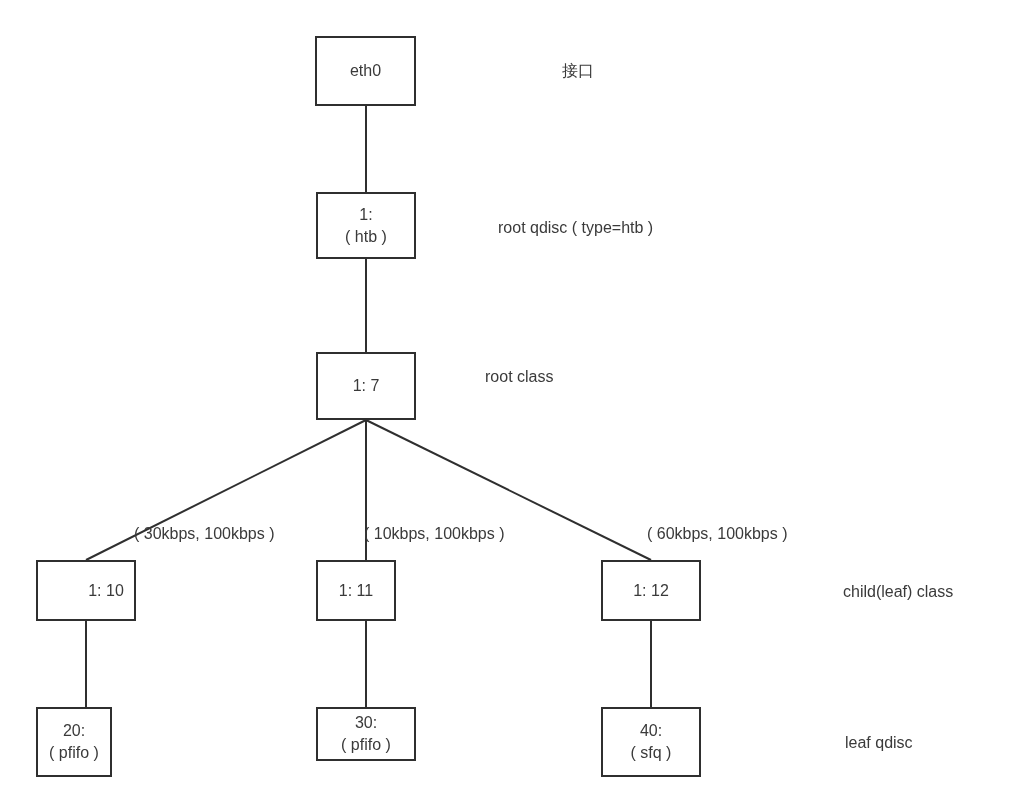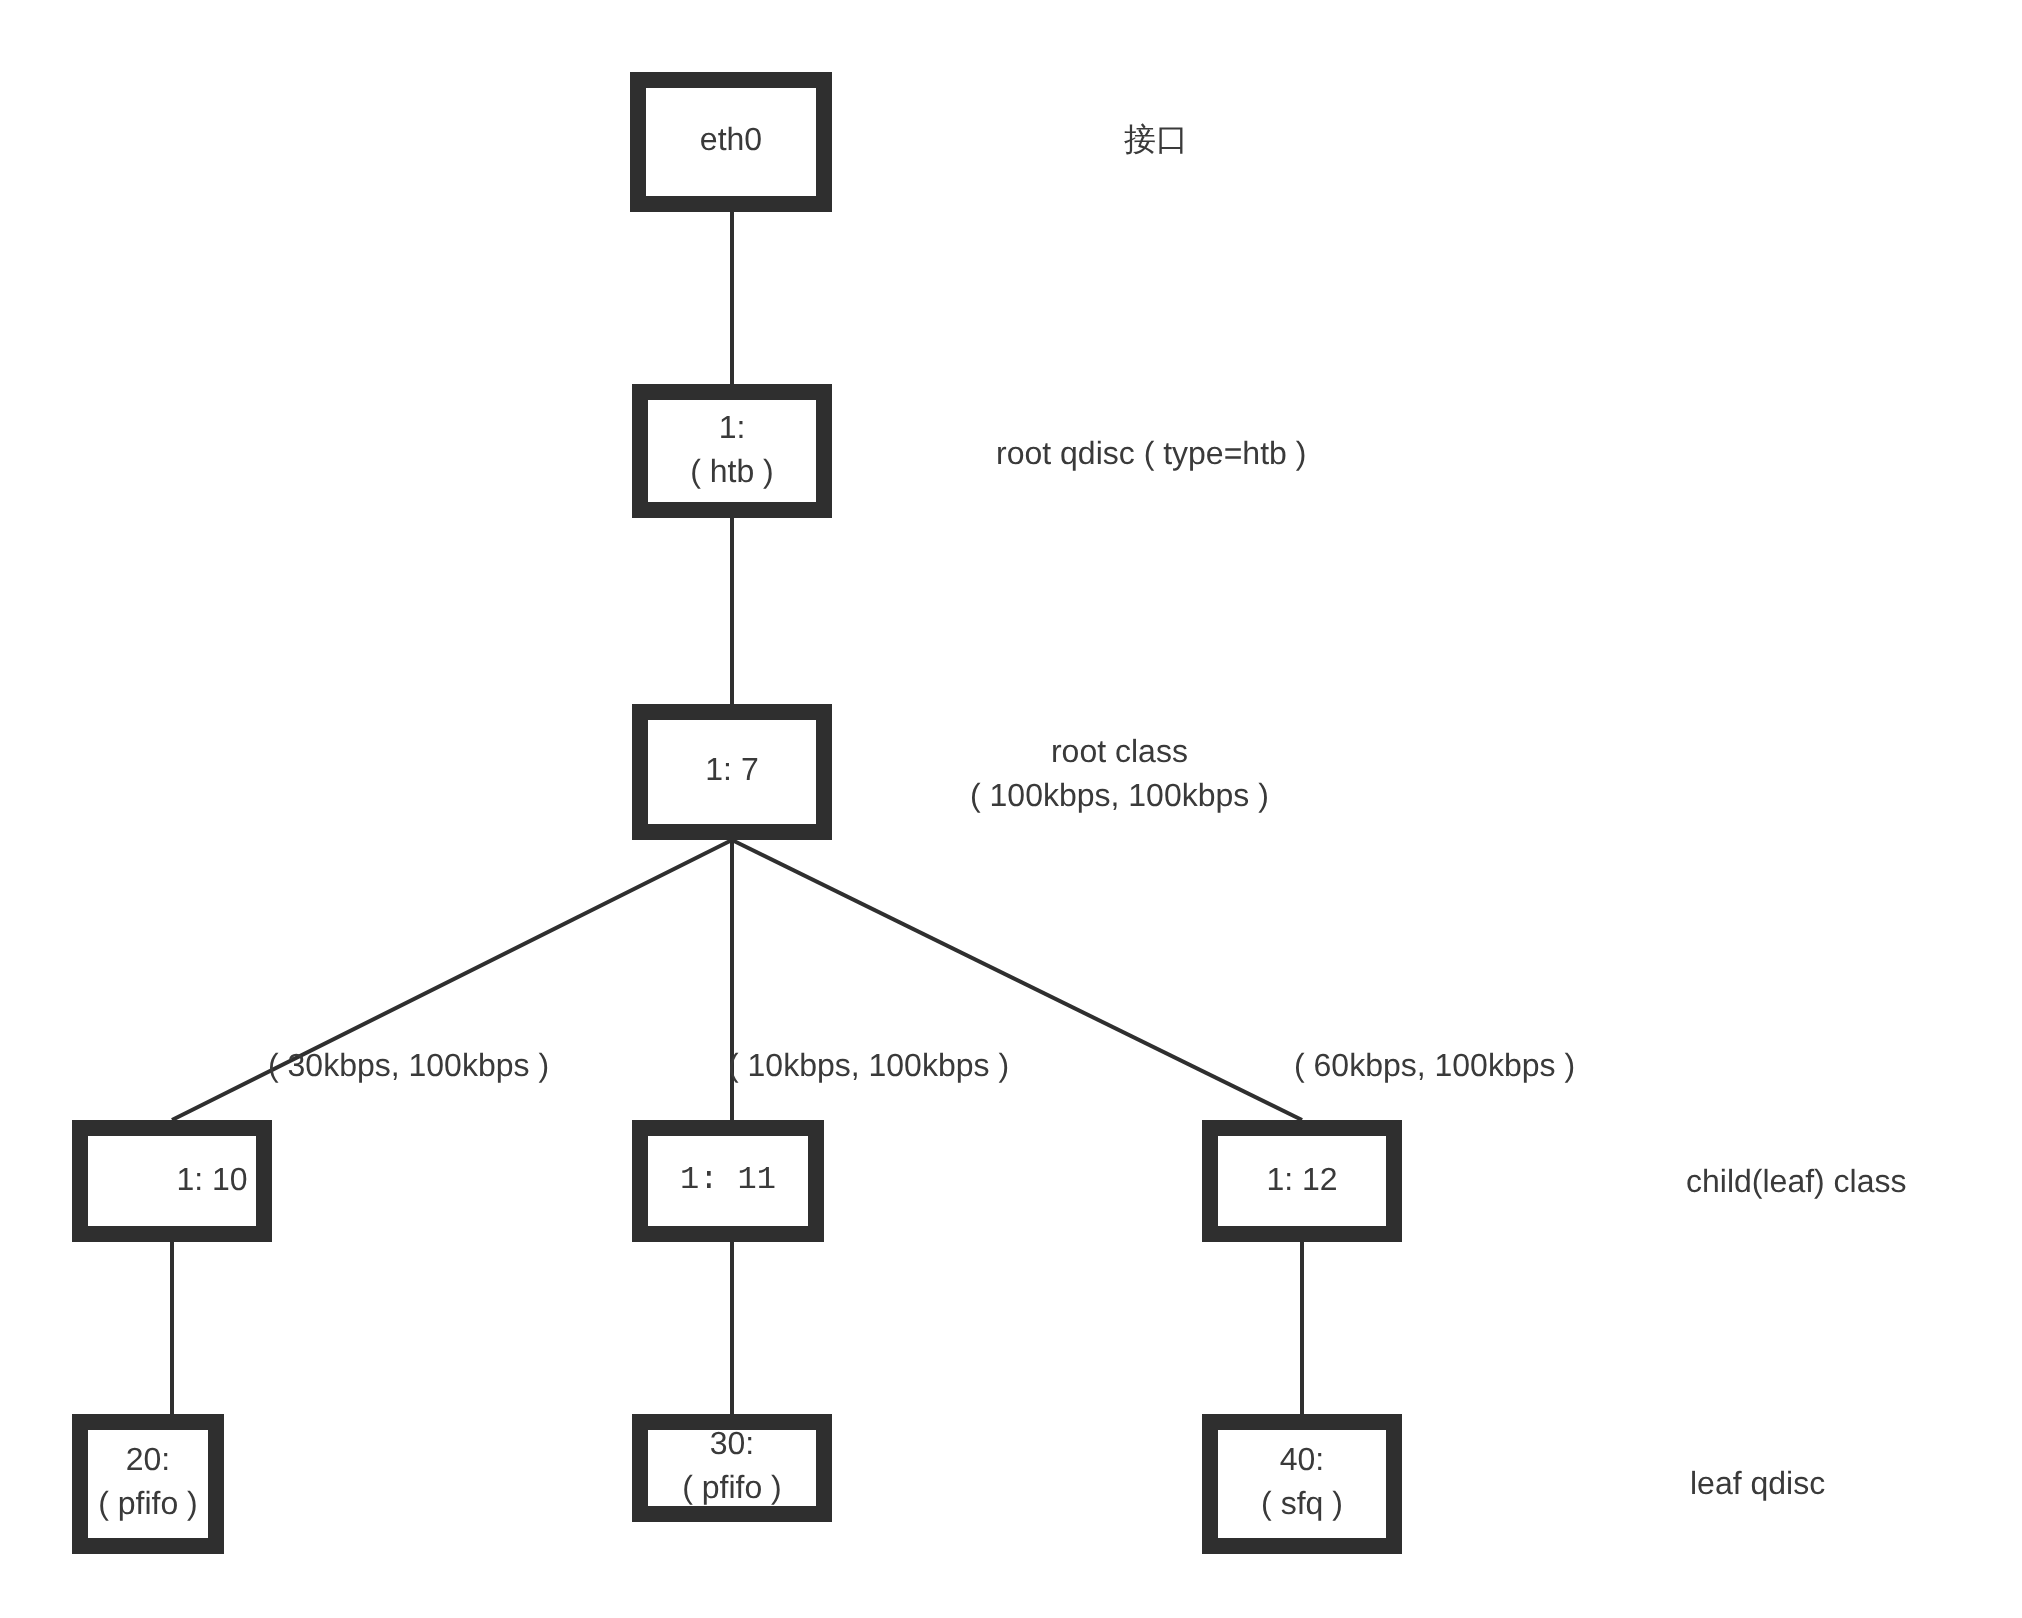--- a/index.html
+++ b/index.html
@@ -26,21 +26,21 @@
     position: absolute;
     left: 0;
     top: 0;
     width: 1011px;
     height: 809px;
     pointer-events: none;
   }
   .node-box {
     position: absolute;
     box-sizing: border-box;
-    border: 8px solid #fca5a5;
+    border: 2px solid #fca5a5;
     background: #ffffff;
     display: flex;
     flex-direction: column;
     align-items: center;
     justify-content: center;
     font-size: 16px;
     line-height: 1.35;
     color: #3a3a3a;
     white-space: nowrap;
   }
@@ -95,21 +95,21 @@
       <div class="node-box" style="left: 316px; top: 192px; width: 100px; height: 67px; border-color: rgb(47, 47, 47);">
         <span class="node-line-1">1:</span>
         <span class="node-line-2">( htb )</span>
       </div>
       <div class="node-box" style="left: 316px; top: 352px; width: 100px; height: 68px; border-color: rgb(47, 47, 47);">
         <span class="node-line-1">1: 7</span>
       </div>
       <div class="node-box" style="left: 36px; top: 560px; width: 100px; height: 61px; border-color: rgb(47, 47, 47); padding-left: 40px;">
         <span class="node-line-1">1: 10</span>
       </div>
-      <div class="node-box" style="left: 316px; top: 560px; width: 96px; height: 61px; border-color: rgb(47, 47, 47); font-family: Liberation Mono, monospace;">
+      <div class="node-box" style="left: 316px; top: 560px; width: 80px; height: 61px; border-color: rgb(47, 47, 47);">
         <span class="node-line-1">1: 11</span>
       </div>
       <div class="node-box" style="left: 601px; top: 560px; width: 100px; height: 61px; border-color: rgb(47, 47, 47);">
         <span class="node-line-1">1: 12</span>
       </div>
       <div class="node-box" style="left: 36px; top: 707px; width: 76px; height: 70px; border-color: rgb(47, 47, 47);">
         <span class="node-line-1">20:</span>
         <span class="node-line-2">( pfifo )</span>
       </div>
       <div class="node-box" style="left: 316px; top: 707px; width: 100px; height: 54px; border-color: rgb(47, 47, 47);">
@@ -128,21 +128,20 @@
     </div>
   <div id="side-labels-layer">
       <div class="side-label" style="left: 562px; top: 60px;">
         <div class="label-line-1">接口</div>
       </div>
       <div class="side-label" style="left: 498px; top: 217px;">
         <div class="label-line-1">root qdisc ( type=htb )</div>
       </div>
       <div class="side-label centered" style="left: 485px; top: 366px;">
         <div class="label-line-1">root class</div>
-        <div class="label-line-2">( 100kbps, 100kbps )</div>
       </div>
       <div class="side-label" style="left: 843px; top: 581px;">
         <div class="label-line-1">child(leaf) class</div>
       </div>
       <div class="side-label" style="left: 845px; top: 732px;">
         <div class="label-line-1">leaf qdisc</div>
       </div>
     </div>
 
 </div>

